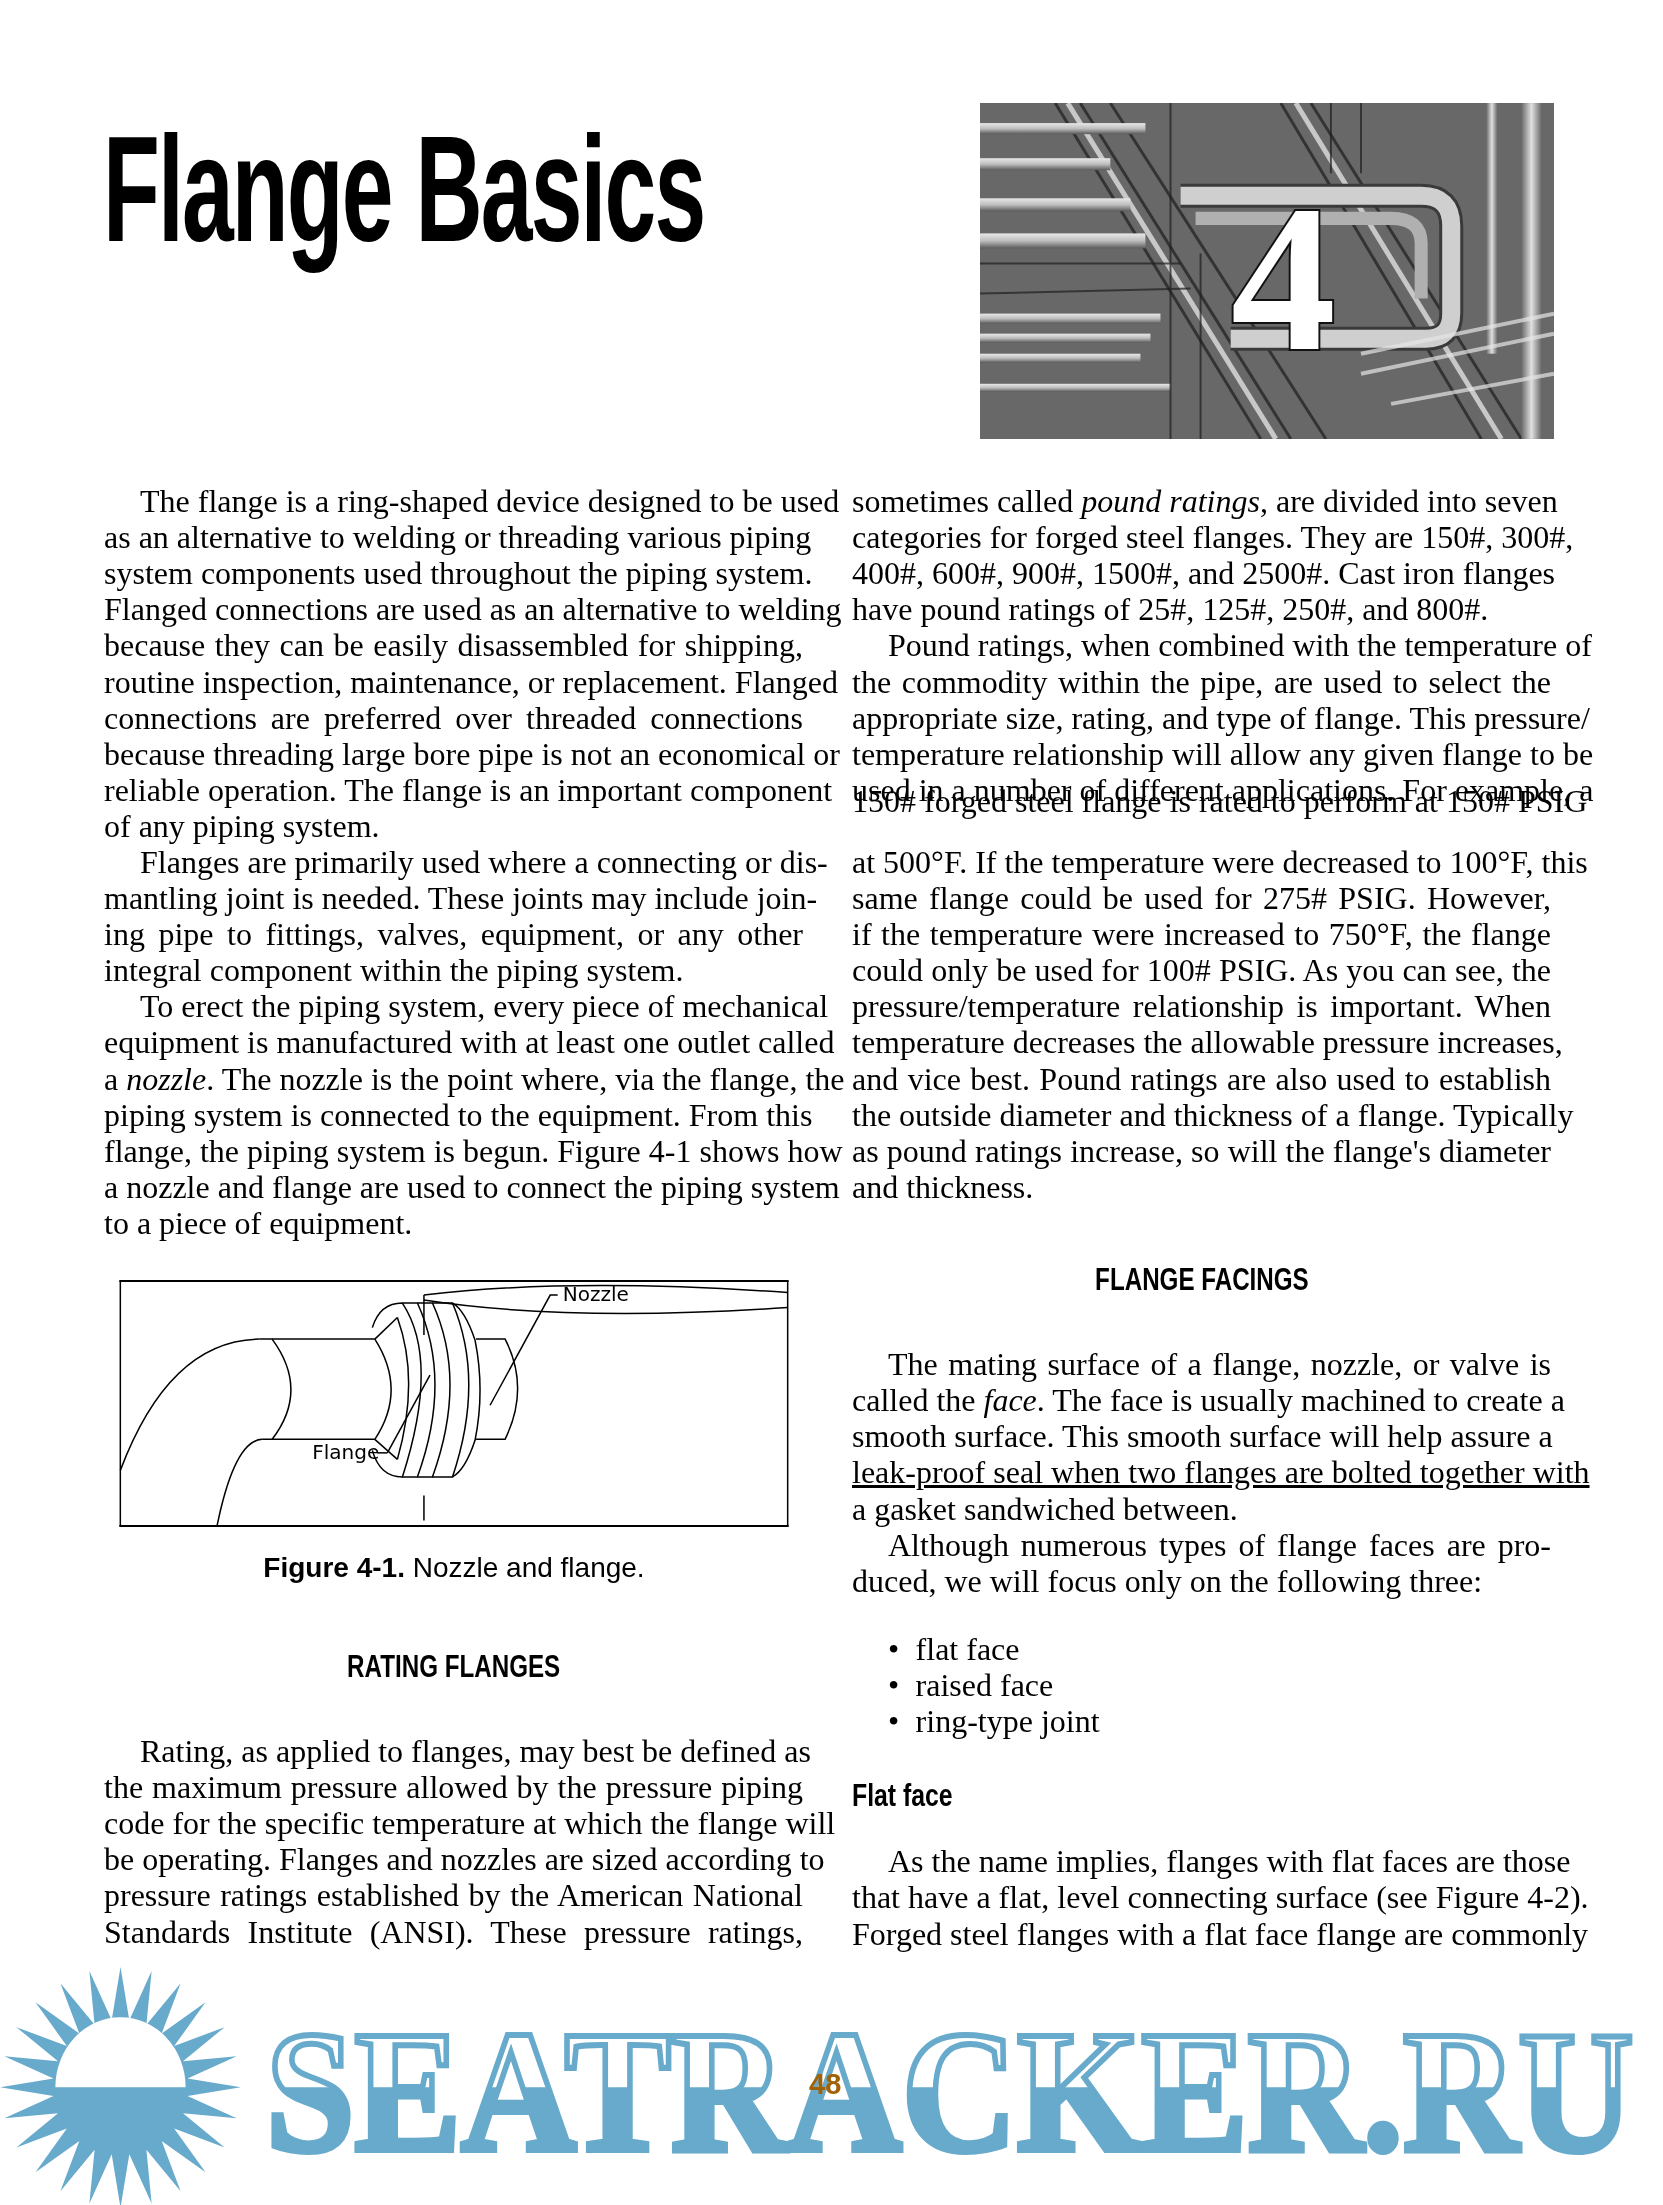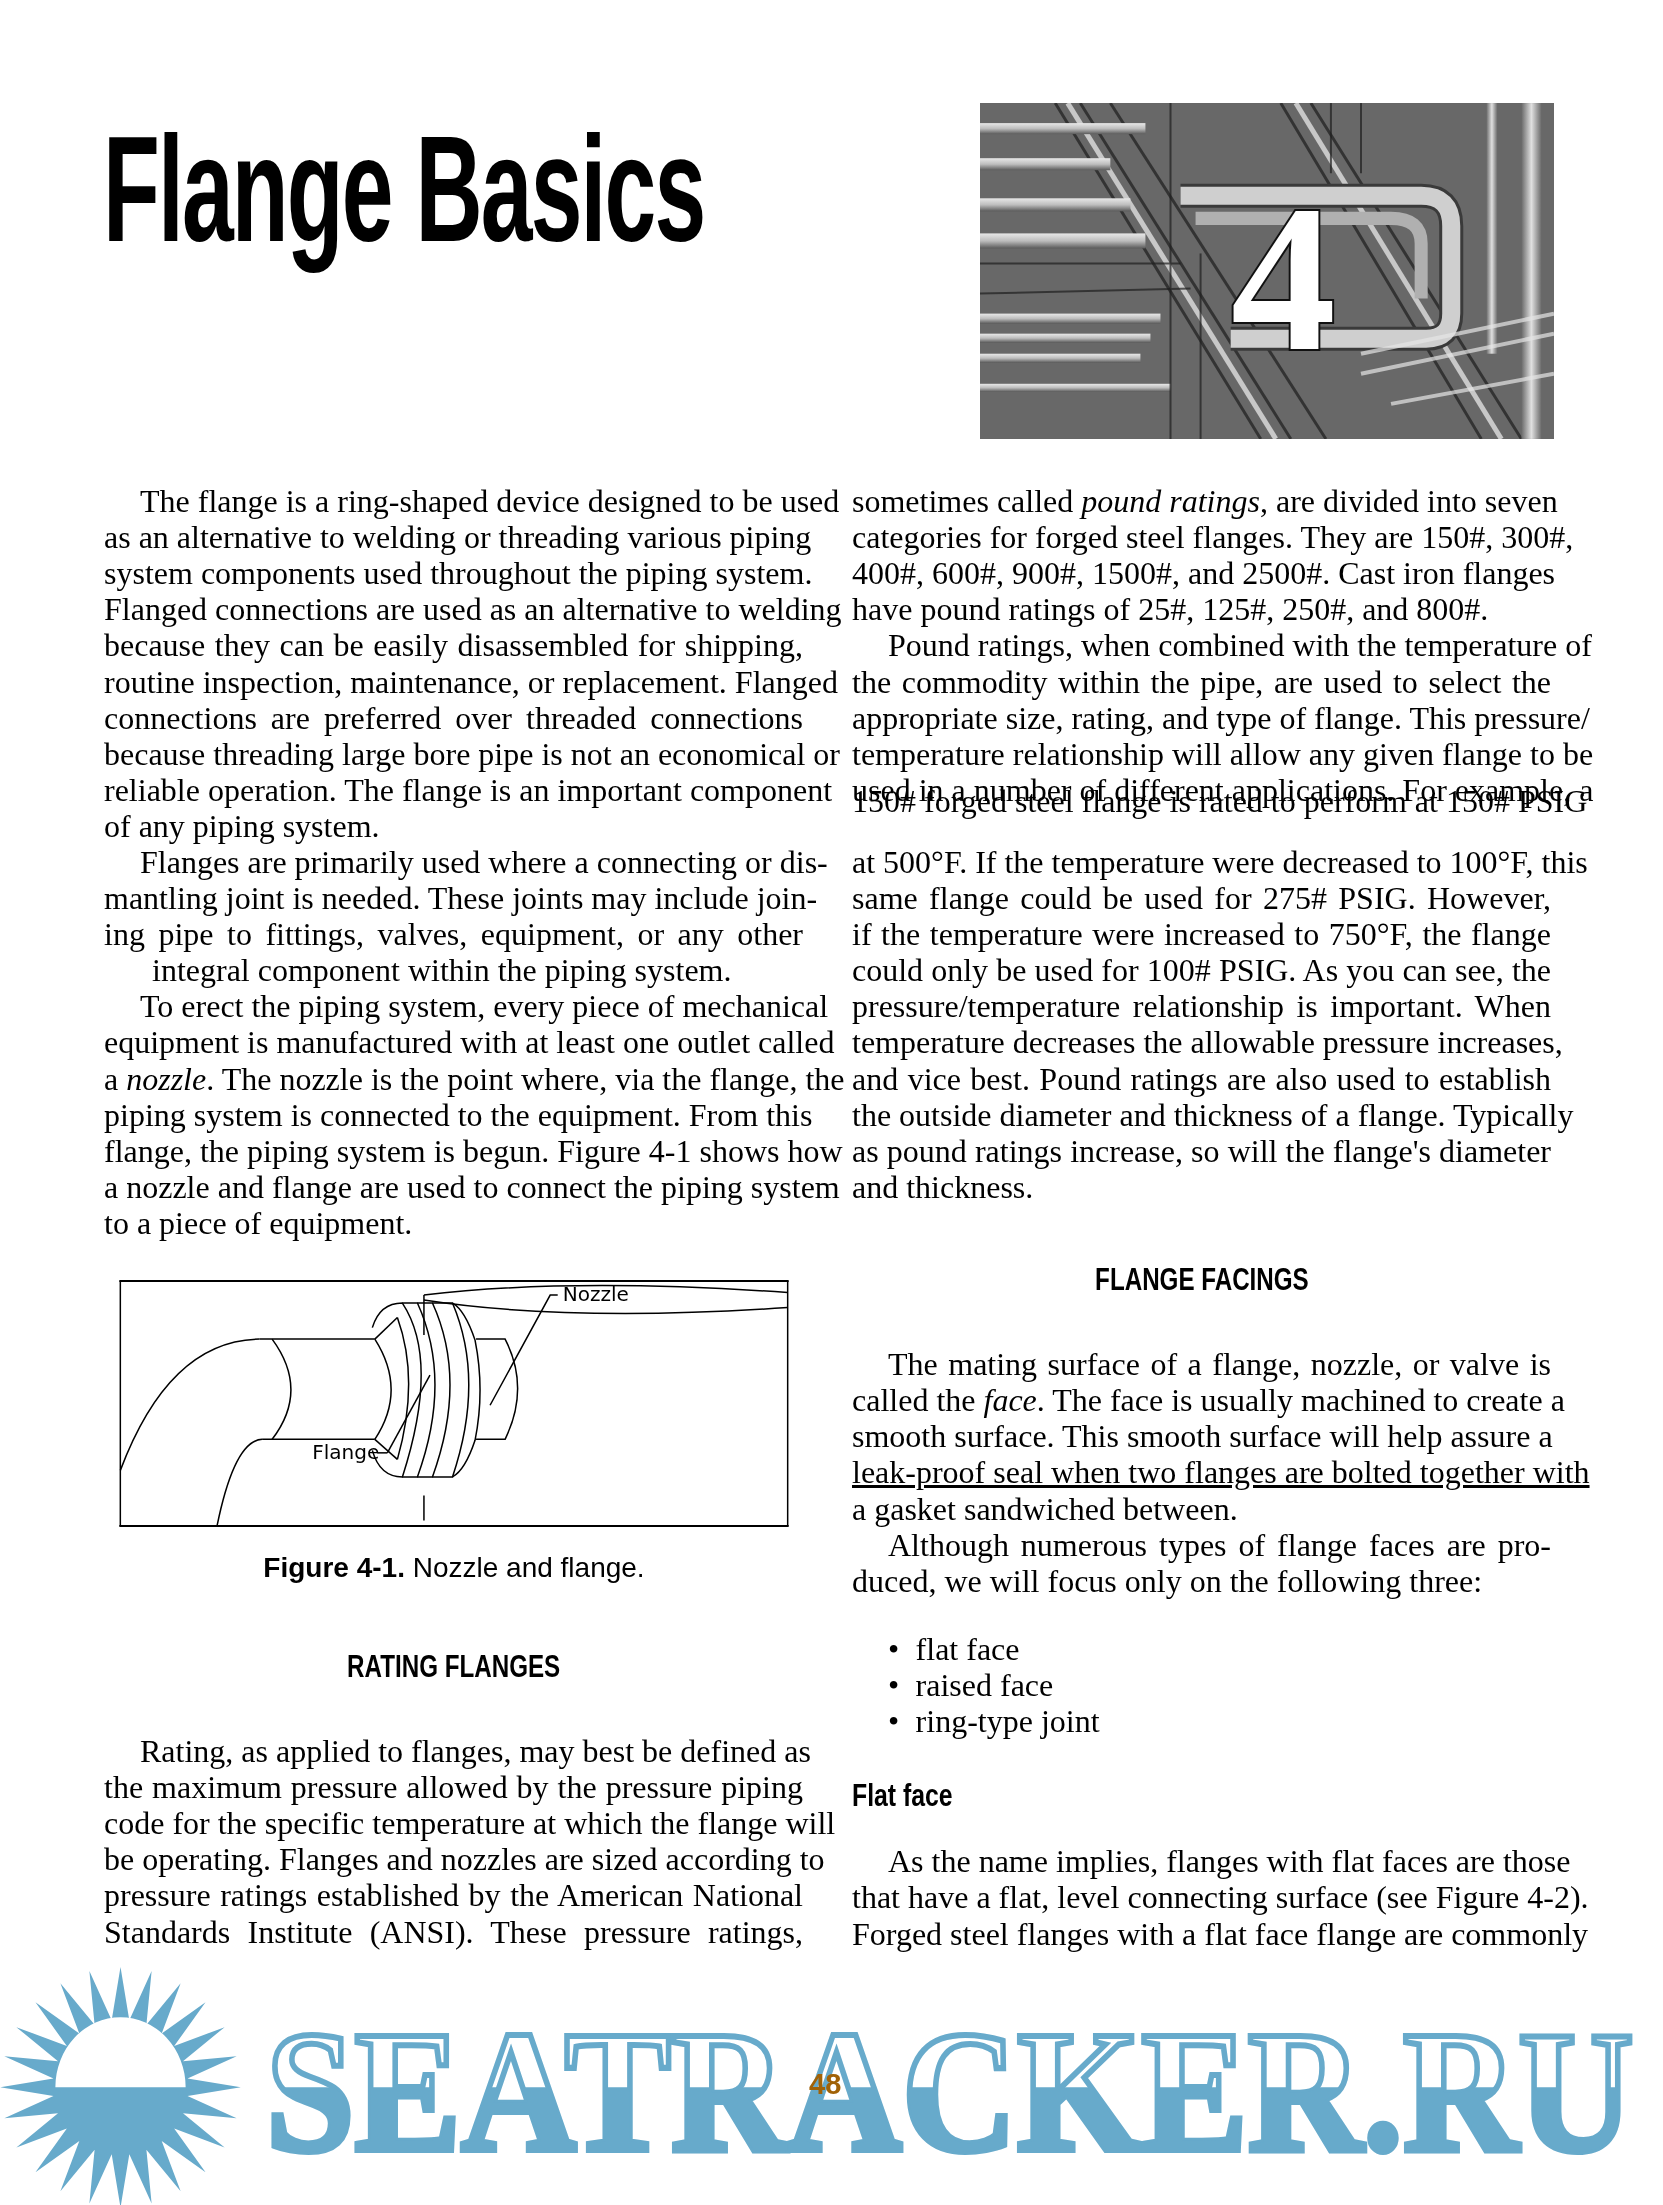--- a/index.html
+++ b/index.html
@@ -106,21 +106,21 @@
     <div class="line" style="top:664px;">routine inspection, maintenance, or replacement. Flanged</div>
     <div class="line" style="top:700px;">connections are preferred over threaded connections</div>
     <div class="line" style="top:736px;">because threading large bore pipe is not an economical or</div>
     <div class="line" style="top:772px;">reliable operation. The flange is an important component</div>
     <div class="line last" style="top:808px;">of any piping system.</div>
   </div>
   <div>
     <div class="line indent" style="top:844px;">Flanges are primarily used where a connecting or dis-</div>
     <div class="line" style="top:880px;">mantling joint is needed. These joints may include join-</div>
     <div class="line" style="top:916px;">ing pipe to fittings, valves, equipment, or any other</div>
-    <div class="line last" style="top:952px;margin-left:48px;">integral component within the piping system.</div>
+    <div class="line last" style="top:952px;">integral component within the piping system.</div>
   </div>
   <div>
     <div class="line indent" style="top:988px;">To erect the piping system, every piece of mechanical</div>
     <div class="line" style="top:1024px;">equipment is manufactured with at least one outlet called</div>
     <div class="line rich" style="top:1061px;">a <i>nozzle</i>. The nozzle is the point where, via the flange, the</div>
     <div class="line" style="top:1097px;">piping system is connected to the equipment. From this</div>
     <div class="line" style="top:1133px;">flange, the piping system is begun. Figure 4-1 shows how</div>
     <div class="line" style="top:1169px;">a nozzle and flange are used to connect the piping system</div>
     <div class="line last" style="top:1205px;">to a piece of equipment.</div>
   </div>

